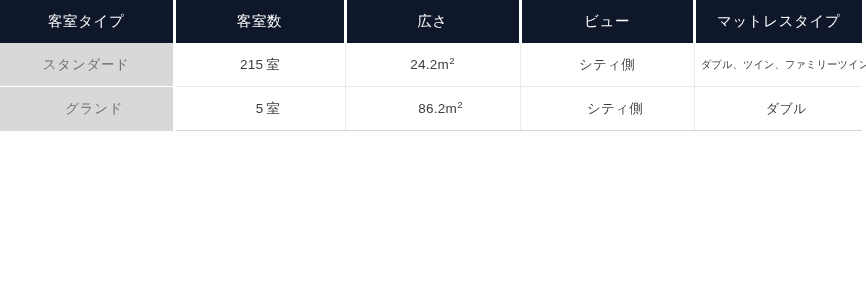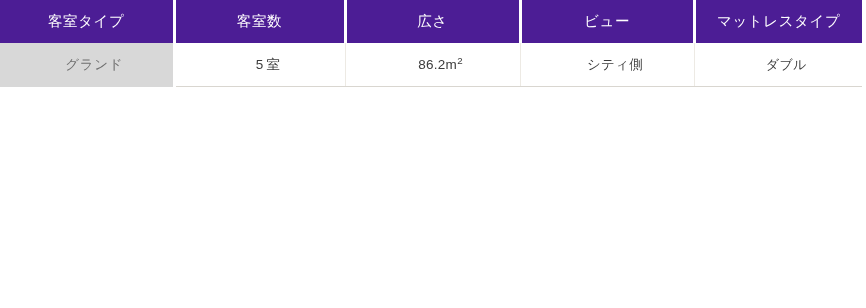--- a/index.html
+++ b/index.html
@@ -34,21 +34,21 @@
   
   col.c-type    { width: 174px; }
   col.c-count   { width: 171px; }
   col.c-size    { width: 175px; }
   col.c-view    { width: 174px; }
   col.c-mattress{ width: 168px; }
 
   
   thead th {
     height: 43px;
-    background: #4c1d95;
+    background: #0f172a;
     color: #ffffff;
     font-size: 14.5px;
     font-weight: 400;
     letter-spacing: 0.6px;
     text-align: center;
     vertical-align: middle;
     padding: 0 4px;
     border-right: 3px solid #ffffff;
     box-sizing: border-box;
     white-space: nowrap;
@@ -125,20 +125,27 @@
       <tr>
         <th>客室タイプ</th>
         <th>客室数</th>
         <th>広さ</th>
         <th>ビュー</th>
         <th>マットレスタイプ</th>
       </tr>
     </thead>
     <tbody id="table-body">
         <tr>
+          <td class="cell-type">スタンダード</td>
+          <td class="cell-count"><span class="count-num">215</span><span class="count-unit">室</span></td>
+          <td class="cell-size"><span>24.2m</span><span class="sup">2</span></td>
+          <td class="cell-view">シティ側</td>
+          <td class="cell-mattress is-long">ダブル、ツイン、ファミリーツイン</td>
+        </tr>
+        <tr>
           <td class="cell-type">グランド</td>
           <td class="cell-count"><span class="count-num">5</span><span class="count-unit">室</span></td>
           <td class="cell-size"><span>86.2m</span><span class="sup">2</span></td>
           <td class="cell-view">シティ側</td>
           <td class="cell-mattress">ダブル</td>
         </tr>
       </tbody>
   </table>
 </div>
 

